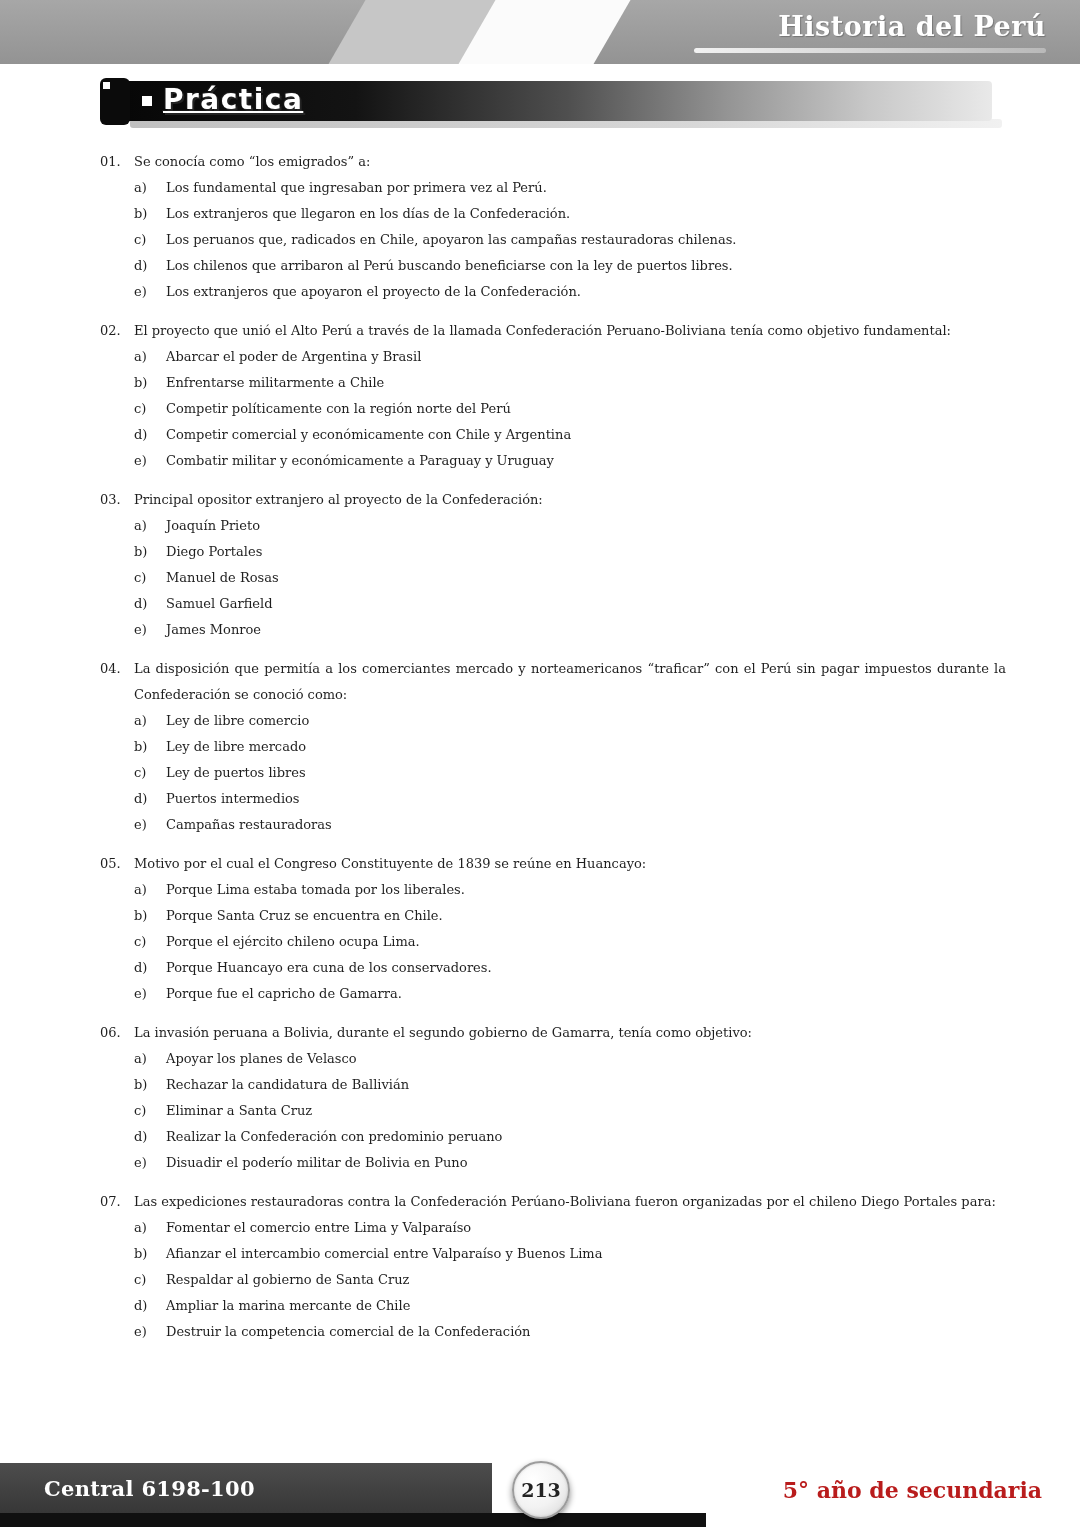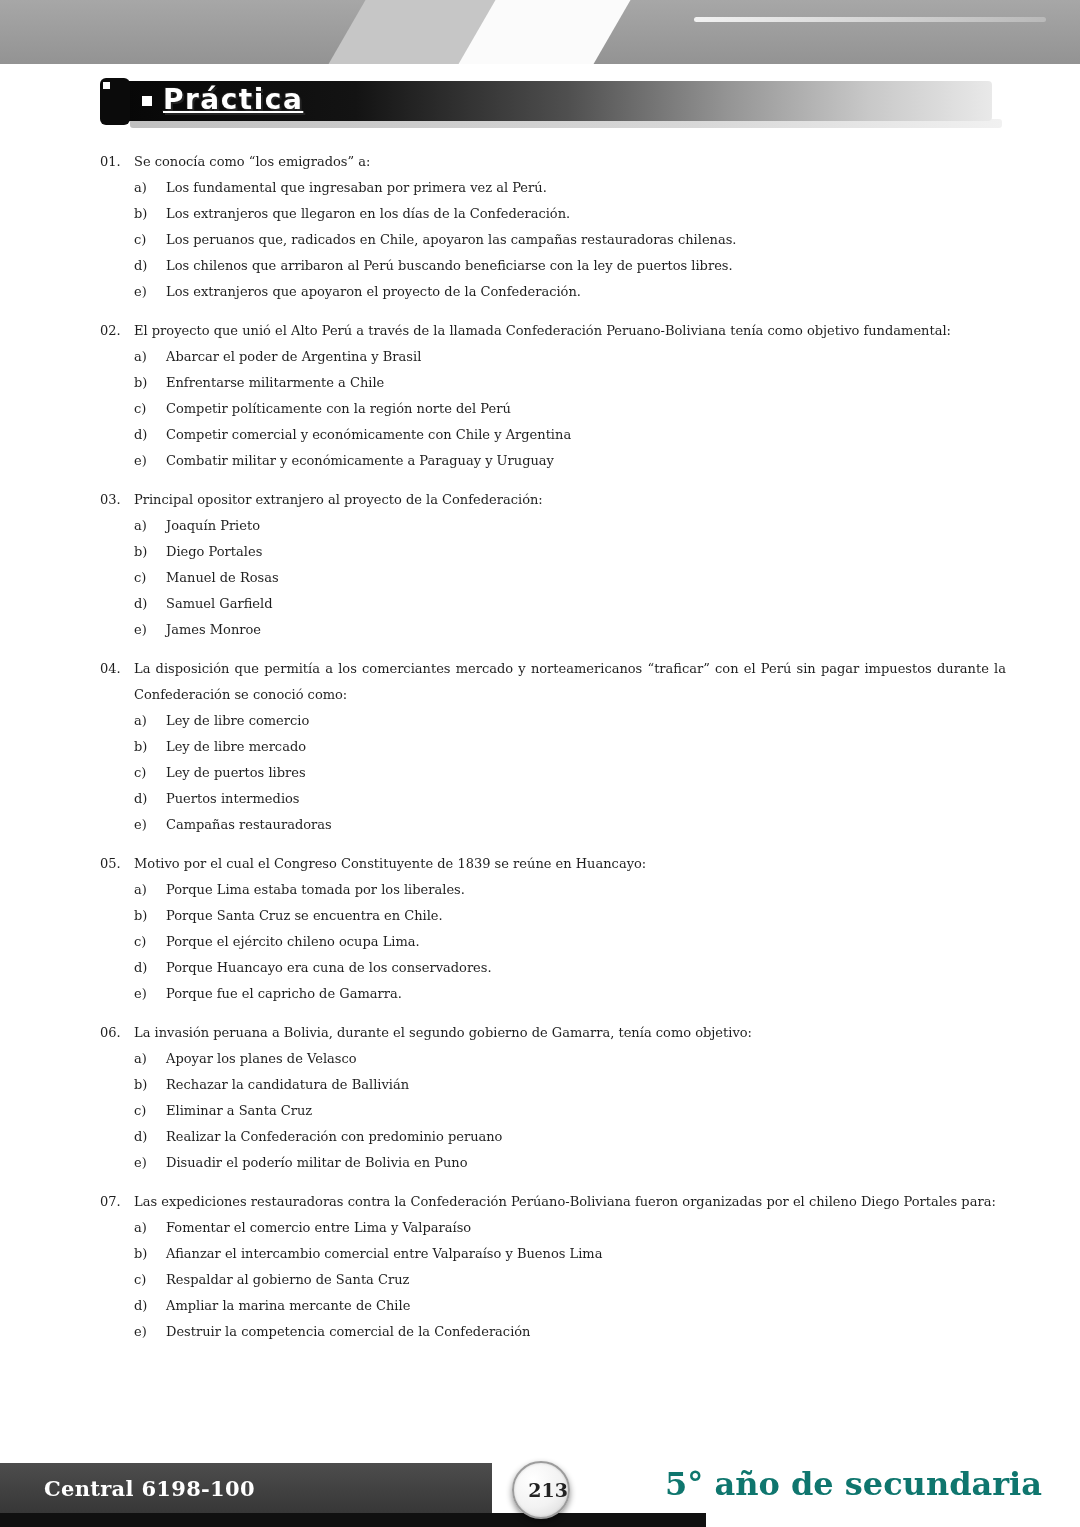--- a/index.html
+++ b/index.html
@@ -148,40 +148,41 @@
   }
   .page-badge {
     position: absolute; left: 512px; bottom: 8px;
     width: 58px; height: 58px;
     border-radius: 50%;
     background: radial-gradient(circle at 35% 30%, #ffffff, #f2f2f2 55%, #d6d6d6);
     border: 2px solid #9c9c9c;
     box-shadow: 0 3px 6px rgba(0,0,0,0.45), inset 0 0 3px rgba(0,0,0,0.15);
     display: flex;
     align-items: center;
-    justify-content: flex-end;
+    justify-content: center;
     font-weight: bold;
     font-size: 19px;
     color: #222222;
     box-sizing: border-box;
   }
   .footer-grade {
     position: absolute; right: 38px; bottom: 24px;
-    font-size: 32px;
+    font-size: 22px;
     font-weight: bold;
-    color: #0f766e;
+    color: #b91c1c;
   }
 </style>
 </head>
 <body>
 
 <header class="banner">
   <div class="shape-light"></div>
   <div class="shape-white"></div>
   <div class="banner-title-block">
+    <div class="banner-title">Historia del Perú</div>
     <div class="banner-underline"></div>
   </div>
 </header>
 
 <div class="section-bar">
   <div class="section-underlay"></div>
   <div class="section-main">
     <span class="section-bullet"></span>
     <span class="section-label">Práctica</span>
   </div>

